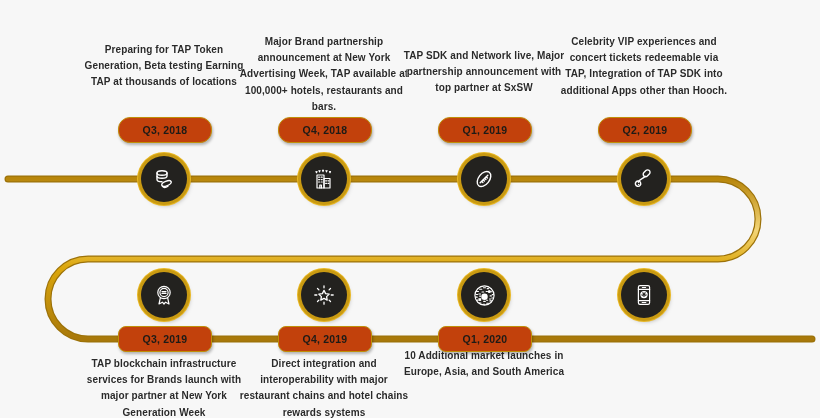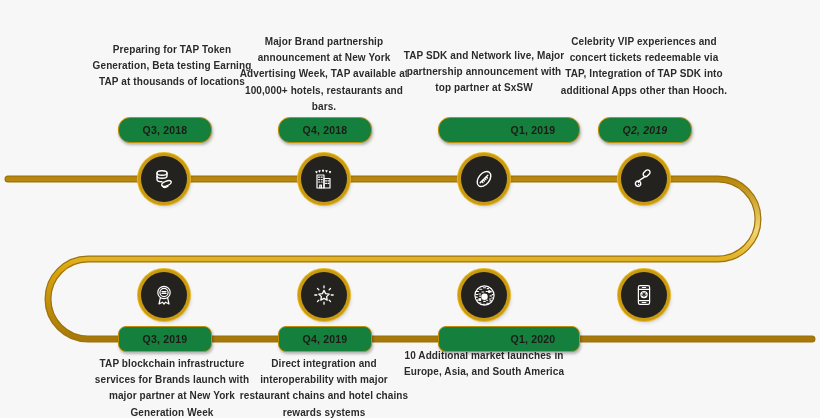--- a/index.html
+++ b/index.html
@@ -28,21 +28,21 @@
     box-shadow:0 0 0 3px #c99a12, 0 0 0 4px #e9b824, 2px 3px 5px rgba(0,0,0,.35);
     display:flex;align-items:center;justify-content:center;
     z-index:5;
   }
   .node svg{display:block;}
   
   .pill{
     position:absolute;
     width:92px;height:24px;
     border-radius:12px;
-    background:#15803d;
+    background:#c2410c;
     border:1px solid #c08f09;
     box-shadow:1px 2px 3px rgba(0,0,0,.28);
     color:#1d1b17;
     font-size:10.5px;
     font-weight:bold;
     letter-spacing:.2px;
     display:flex;align-items:center;justify-content:center;
     z-index:4;
   }
   
@@ -53,28 +53,28 @@
     font-size:10px;
     line-height:1.62;
     font-weight:bold;
     color:#2a2a2a;
     text-shadow:0 0 1px #fff, 0 0 2px #fff;
     letter-spacing:.1px;
     z-index:3;
   }
   .desc.bottom{ }
   
-  .c1{left:86px;text-align:center;}
+  .c1{left:78px;text-align:center;}
   .c2{left:238px;}
   .c3{left:398px;}
   .c4{left:558px;}
   .p1{left:118px;}
   .p2{left:278px;}
-  .p3{left:438px;padding-left:48px;}
-  .p4{left:598px;font-style:italic;}
+  .p3{left:438px;}
+  .p4{left:598px;}
   .n1{left:141px;}
   .n2{left:301px;}
   .n3{left:461px;}
   .n4{left:621px;}
   .row-top-node{top:156px;}
   .row-bot-node{top:272px;}
   .row-top-pill{top:117px;}
   .row-bot-pill{top:326px;border-radius:8px;}
 </style>
 </head>

